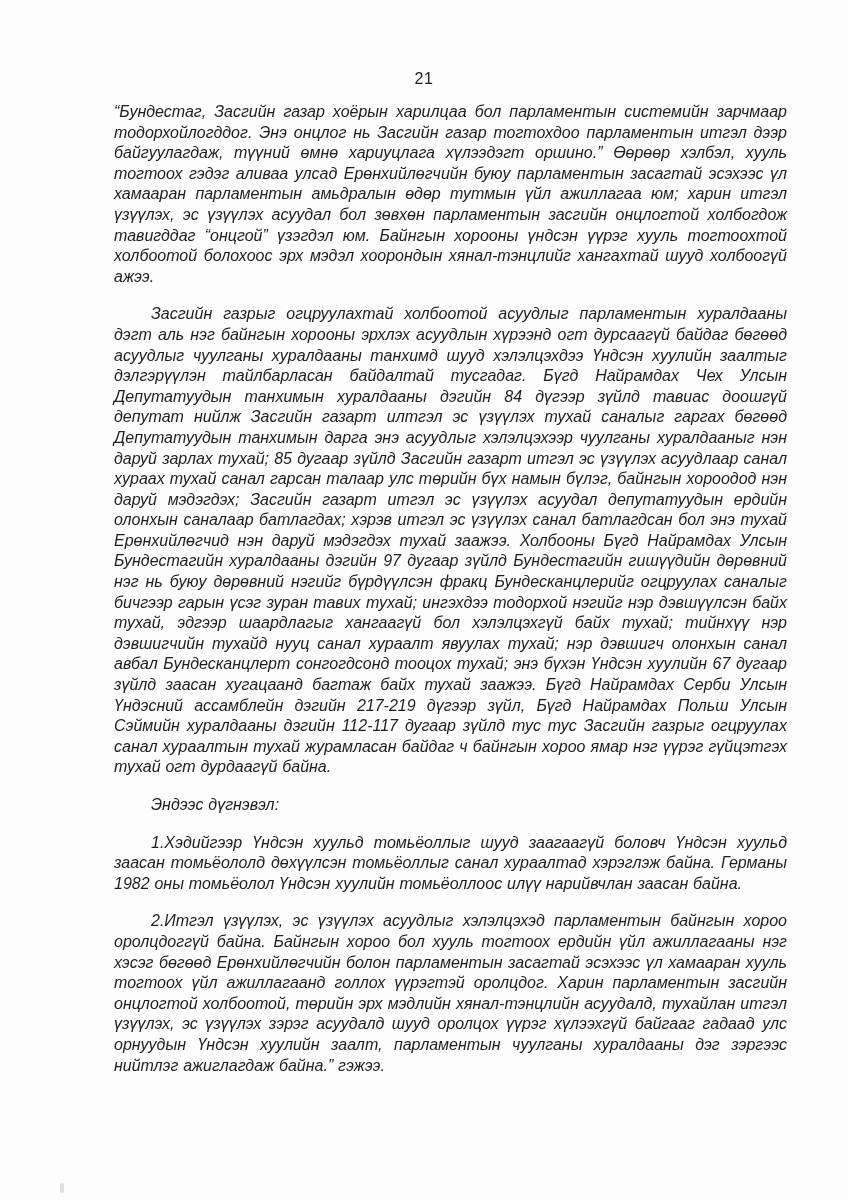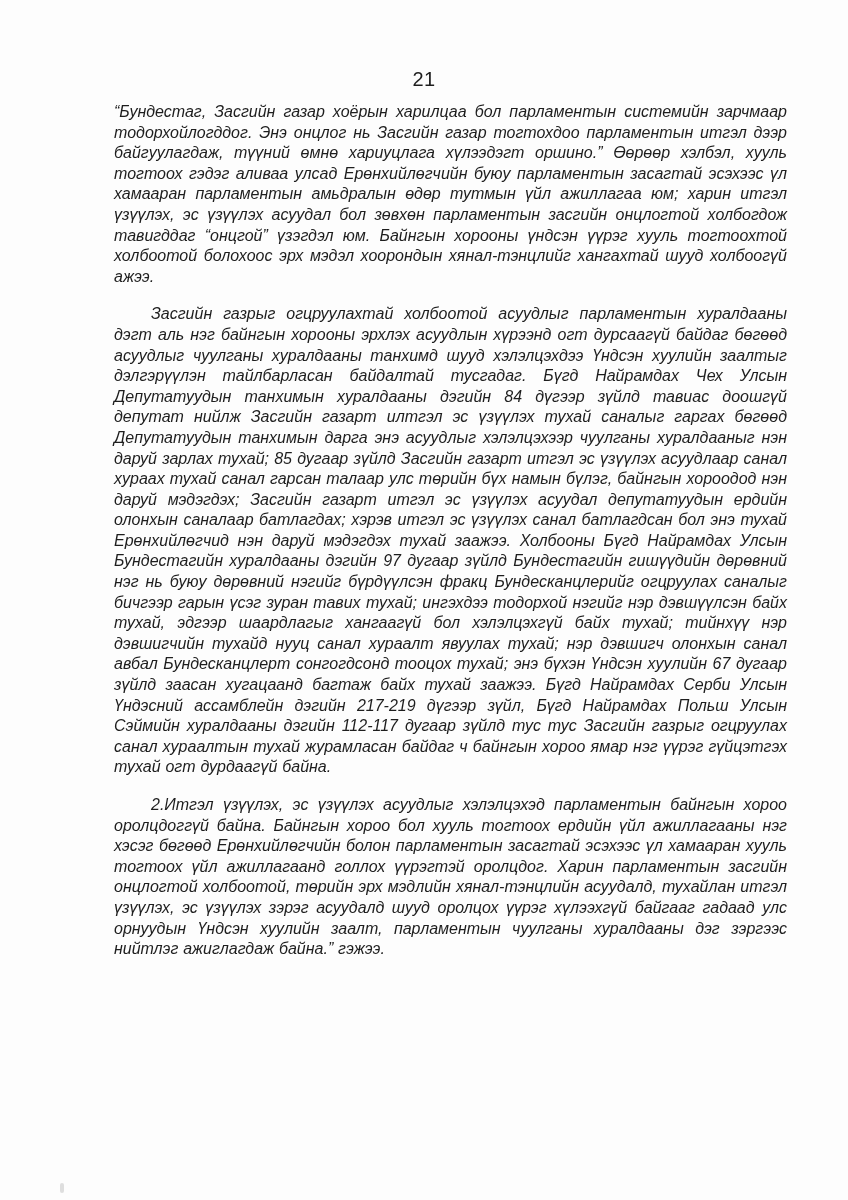--- a/index.html
+++ b/index.html
@@ -14,21 +14,21 @@
     font-family: "Liberation Sans", "DejaVu Sans", sans-serif;
     color: #1e1e1e;
     overflow: hidden;
   }
   .page-number {
     position: absolute;
     top: 69px;
     left: 0;
     width: 848px;
     text-align: center;
-    font-size: 20px;
+    font-size: 16px;
     line-height: 20px;
     letter-spacing: 0.5px;
   }
   .content {
     position: absolute;
     left: 114px;
     top: 102px;
     width: 673px;
   }
   p.body-par {
@@ -56,18 +56,20 @@
 </head>
 <body>
 
 <div class="page-number">21</div>
 
 <div class="content">
   <p class="body-par">“Бундестаг, Засгийн газар хоёрын харилцаа бол парламентын системийн зарчмаар тодорхойлогддог. Энэ онцлог нь Засгийн газар тогтохдоо парламентын итгэл дээр байгуулагдаж, түүний өмнө хариуцлага хүлээдэгт оршино.”  Өөрөөр хэлбэл, хууль тогтоох гэдэг аливаа улсад Ерөнхийлөгчийн буюу парламентын засагтай эсэхээс үл хамааран парламентын амьдралын өдөр тутмын үйл ажиллагаа юм; харин итгэл үзүүлэх, эс үзүүлэх асуудал бол зөвхөн парламентын засгийн онцлогтой холбогдож тавигддаг “онцгой” үзэгдэл юм. Байнгын хорооны үндсэн үүрэг хууль тогтоохтой холбоотой болохоос эрх мэдэл хоорондын хянал-тэнцлийг хангахтай шууд холбоогүй ажээ.</p>
 
   <p class="body-par indent">Засгийн газрыг огцруулахтай холбоотой асуудлыг парламентын хуралдааны дэгт аль нэг байнгын хорооны эрхлэх асуудлын хүрээнд огт дурсаагүй байдаг бөгөөд асуудлыг чуулганы хуралдааны танхимд шууд хэлэлцэхдээ Үндсэн хуулийн заалтыг дэлгэрүүлэн тайлбарласан байдалтай тусгадаг. Бүгд Найрамдах Чех Улсын Депутатуудын танхимын хуралдааны дэгийн 84 дүгээр зүйлд тавиас доошгүй депутат нийлж Засгийн газарт илтгэл эс үзүүлэх тухай саналыг гаргах бөгөөд Депутатуудын танхимын дарга энэ асуудлыг хэлэлцэхээр чуулганы хуралдааныг нэн даруй зарлах тухай; 85 дугаар зүйлд Засгийн газарт итгэл эс үзүүлэх асуудлаар санал хураах тухай санал гарсан талаар улс төрийн бүх намын бүлэг, байнгын хороодод нэн даруй мэдэгдэх; Засгийн газарт итгэл эс үзүүлэх асуудал депутатуудын ердийн олонхын саналаар батлагдах; хэрэв итгэл эс үзүүлэх санал батлагдсан бол энэ тухай Ерөнхийлөгчид нэн даруй мэдэгдэх тухай заажээ. Холбооны Бүгд Найрамдах Улсын Бундестагийн хуралдааны дэгийн 97 дугаар зүйлд Бундестагийн гишүүдийн дөрөвний нэг нь буюу дөрөвний нэгийг бүрдүүлсэн фракц Бундесканцлерийг огцруулах саналыг бичгээр гарын үсэг зуран тавих тухай; ингэхдээ тодорхой нэгийг нэр дэвшүүлсэн байх тухай, эдгээр шаардлагыг хангаагүй бол хэлэлцэхгүй байх тухай; тийнхүү нэр дэвшигчийн тухайд нууц санал хураалт явуулах тухай; нэр дэвшигч олонхын санал авбал Бундесканцлерт сонгогдсонд тооцох тухай; энэ бүхэн Үндсэн хуулийн 67 дугаар зүйлд заасан хугацаанд багтаж байх тухай заажээ. Бүгд Найрамдах Серби Улсын Үндэсний ассамблейн дэгийн 217-219 дүгээр зүйл, Бүгд Найрамдах Польш Улсын Сэймийн хуралдааны дэгийн 112-117 дугаар зүйлд тус тус Засгийн газрыг огцруулах санал хураалтын тухай журамласан байдаг ч байнгын хороо ямар нэг үүрэг гүйцэтгэх тухай огт дурдаагүй байна.</p>
 
+  <p class="body-par indent">Эндээс дүгнэвэл:</p>
 
+  <p class="body-par indent">1.Хэдийгээр Үндсэн хуульд томьёоллыг шууд заагаагүй боловч Үндсэн хуульд заасан томьёололд дөхүүлсэн томьёоллыг санал хураалтад хэрэглэж байна. Германы 1982 оны томьёолол Үндсэн хуулийн томьёоллоос илүү нарийвчлан заасан байна.</p>
 
   <p class="body-par indent">2.Итгэл үзүүлэх, эс үзүүлэх асуудлыг хэлэлцэхэд парламентын байнгын хороо оролцдоггүй байна. Байнгын хороо бол хууль тогтоох ердийн үйл ажиллагааны нэг хэсэг бөгөөд Ерөнхийлөгчийн болон парламентын засагтай эсэхээс үл хамааран хууль тогтоох үйл ажиллагаанд голлох үүрэгтэй оролцдог. Харин парламентын засгийн онцлогтой холбоотой, төрийн эрх мэдлийн хянал-тэнцлийн асуудалд, тухайлан итгэл үзүүлэх, эс үзүүлэх зэрэг асуудалд шууд оролцох үүрэг хүлээхгүй байгааг гадаад улс орнуудын Үндсэн хуулийн заалт, парламентын чуулганы хуралдааны дэг зэргээс нийтлэг ажиглагдаж байна.” гэжээ.</p>
 </div>
 
 <div class="scan-artifact"></div>
 
 </body></html>

